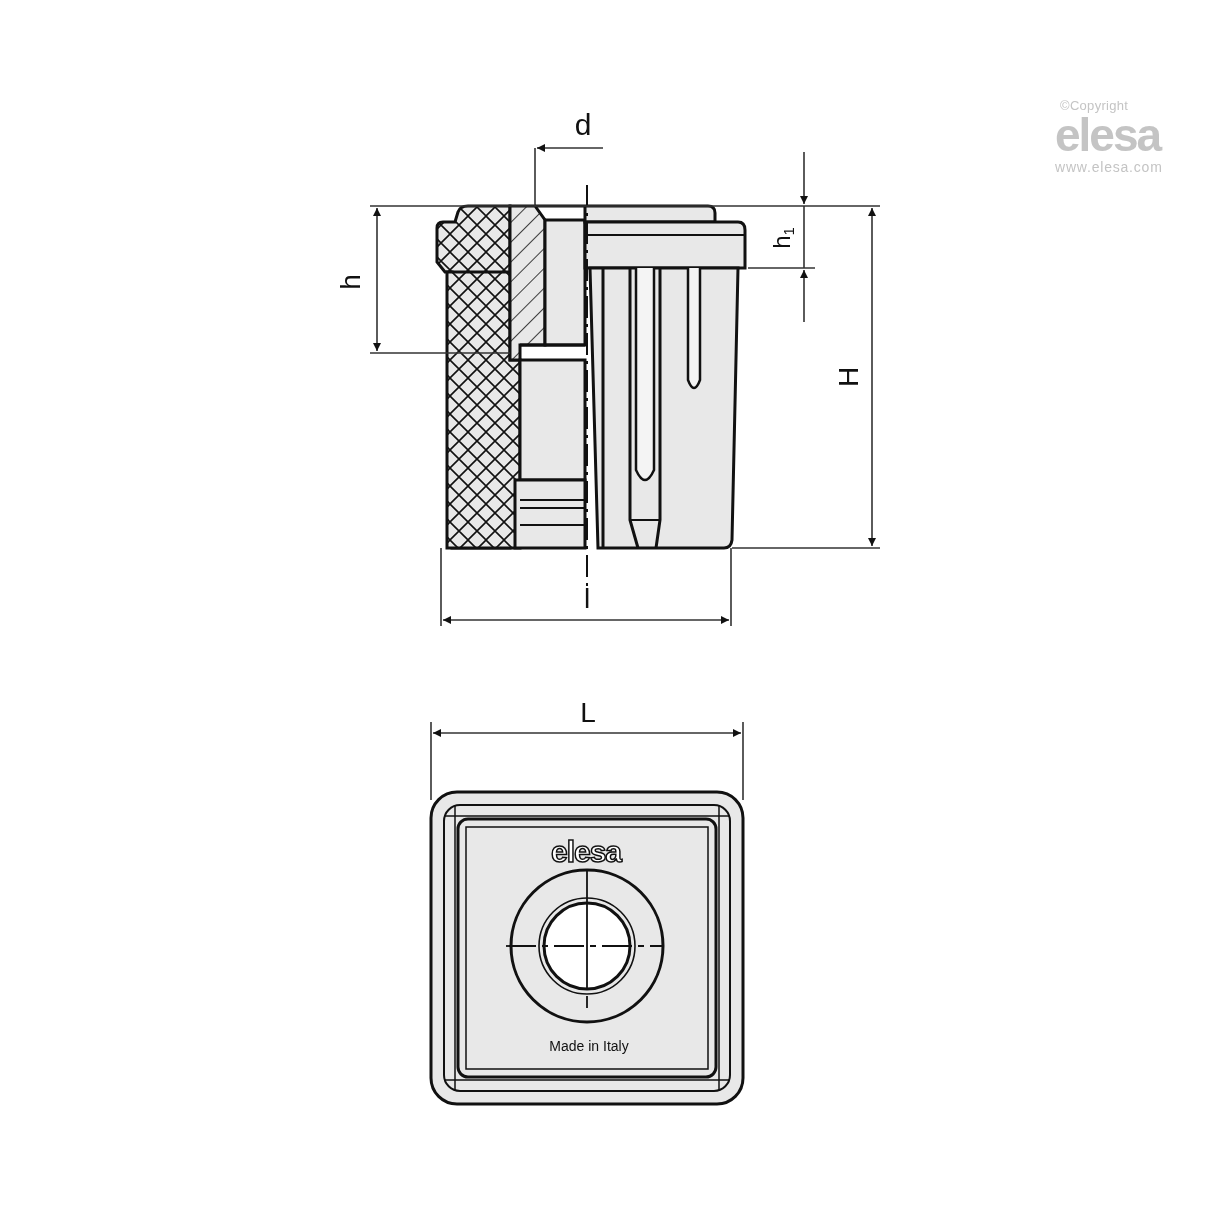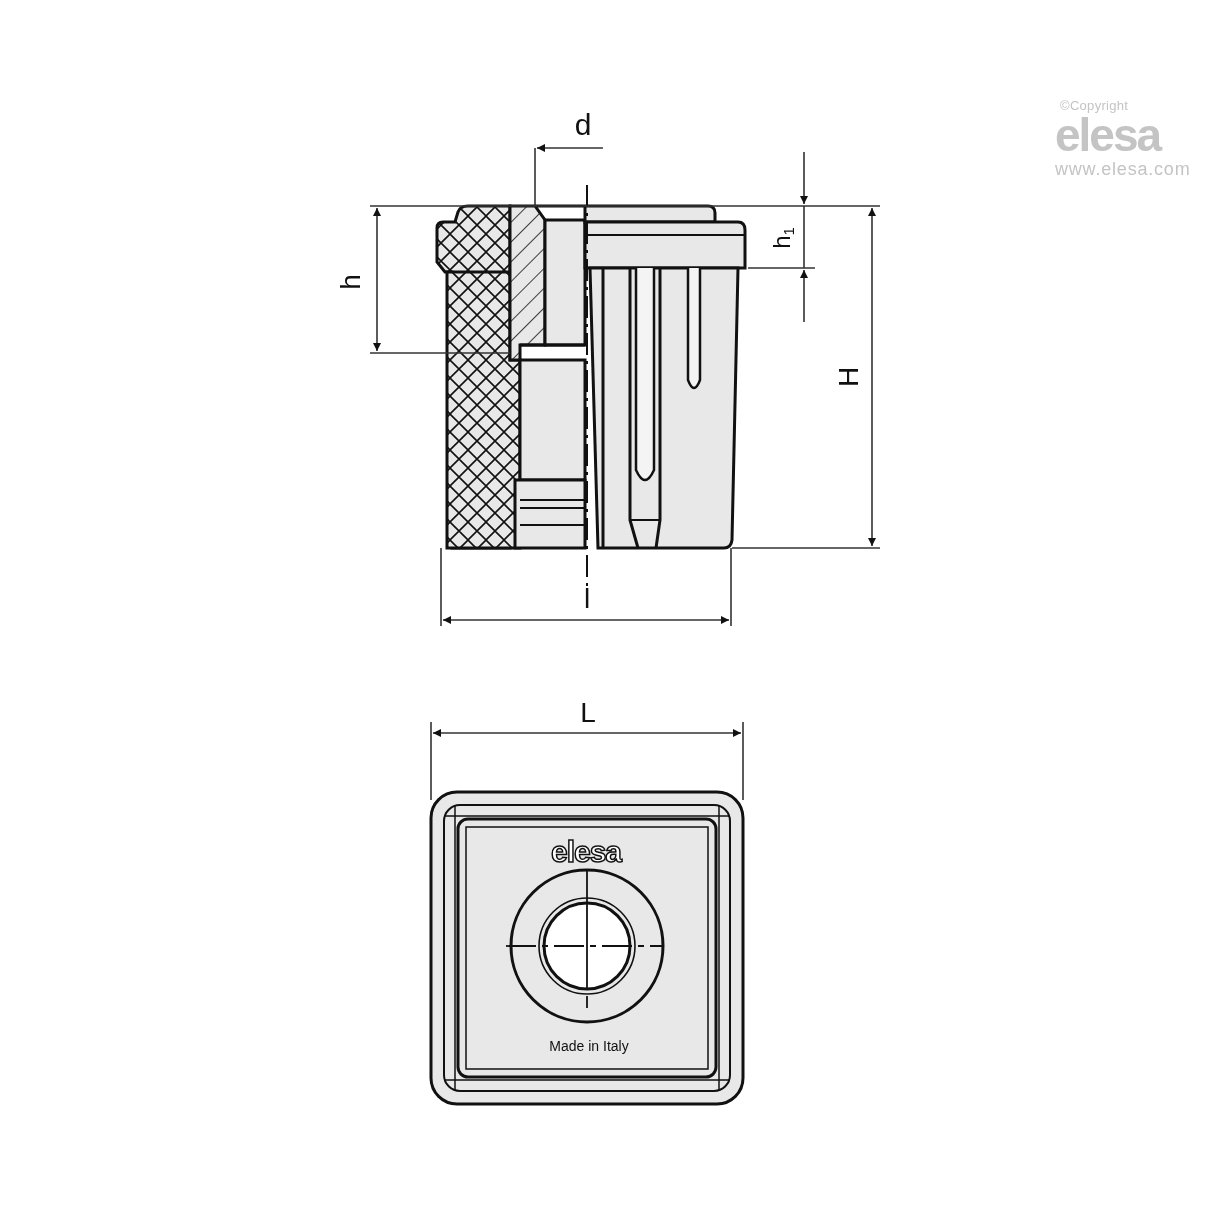--- a/index.html
+++ b/index.html
@@ -2,21 +2,21 @@
 <html><head>
   <meta charset="utf-8">
   <style>
     html, body { margin: 0; padding: 0; background: #ffffff; }
     body { width: 1214px; height: 1214px; position: relative; overflow: hidden;
            font-family: "Liberation Sans", sans-serif; }
     .drawing { position: absolute; left: 0; top: 0; width: 1214px; height: 1214px; }
     .watermark { position: absolute; left: 1055px; top: 98px; width: 150px; color: #c4c4c4; }
     .wm-copy { font-size: 13px; letter-spacing: 0.3px; margin-left: 5px; }
     .wm-logo { font-size: 46px; font-weight: bold; letter-spacing: -2px; line-height: 44px; margin-top: 0px; }
-    .wm-url { font-size: 18px; letter-spacing: 0.8px; margin-top: 2px; }
+    .wm-url { font-size: 14px; letter-spacing: 0.8px; margin-top: 2px; }
     svg text { font-family: "Liberation Sans", sans-serif; }
   </style>
 </head>
 <body>
 
 <div class="watermark">
   <div class="wm-copy">©Copyright</div>
   <div class="wm-logo">elesa</div>
   <div class="wm-url">www.elesa.com</div>
 </div>

